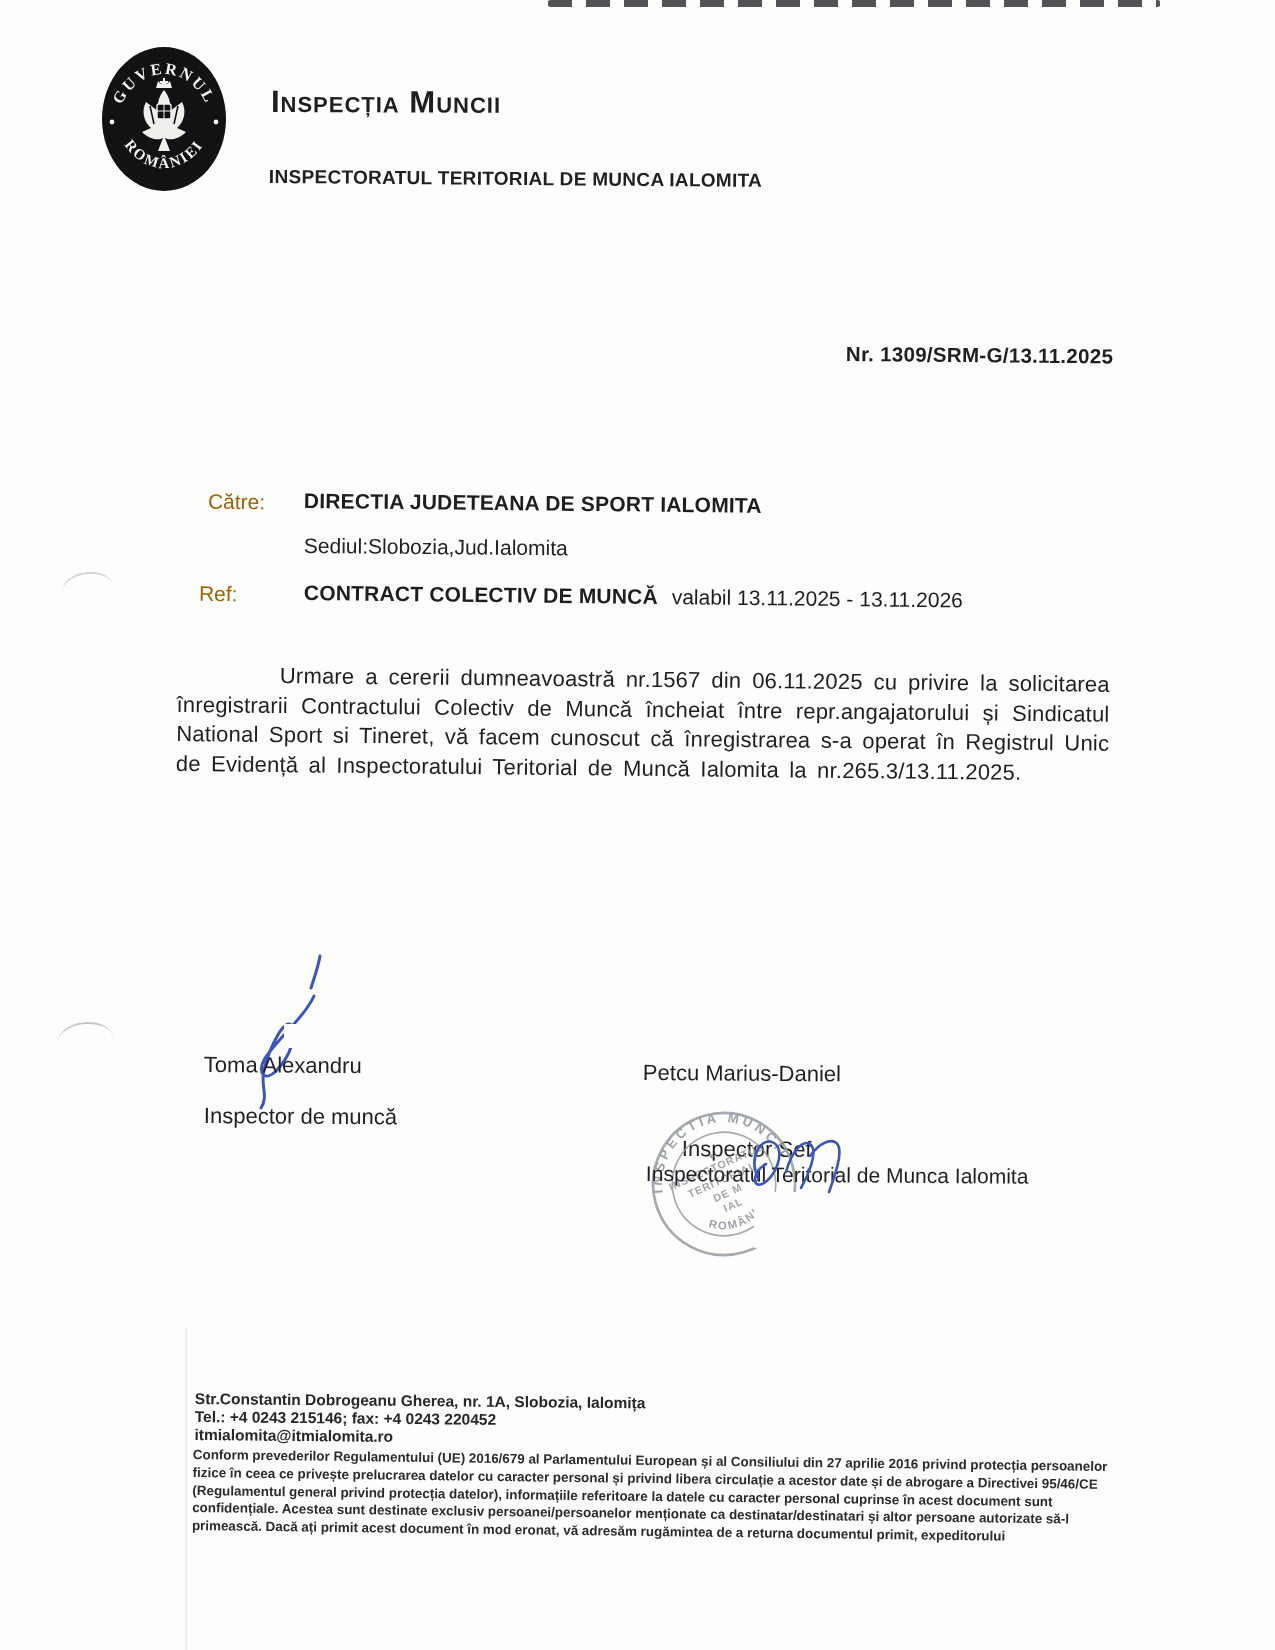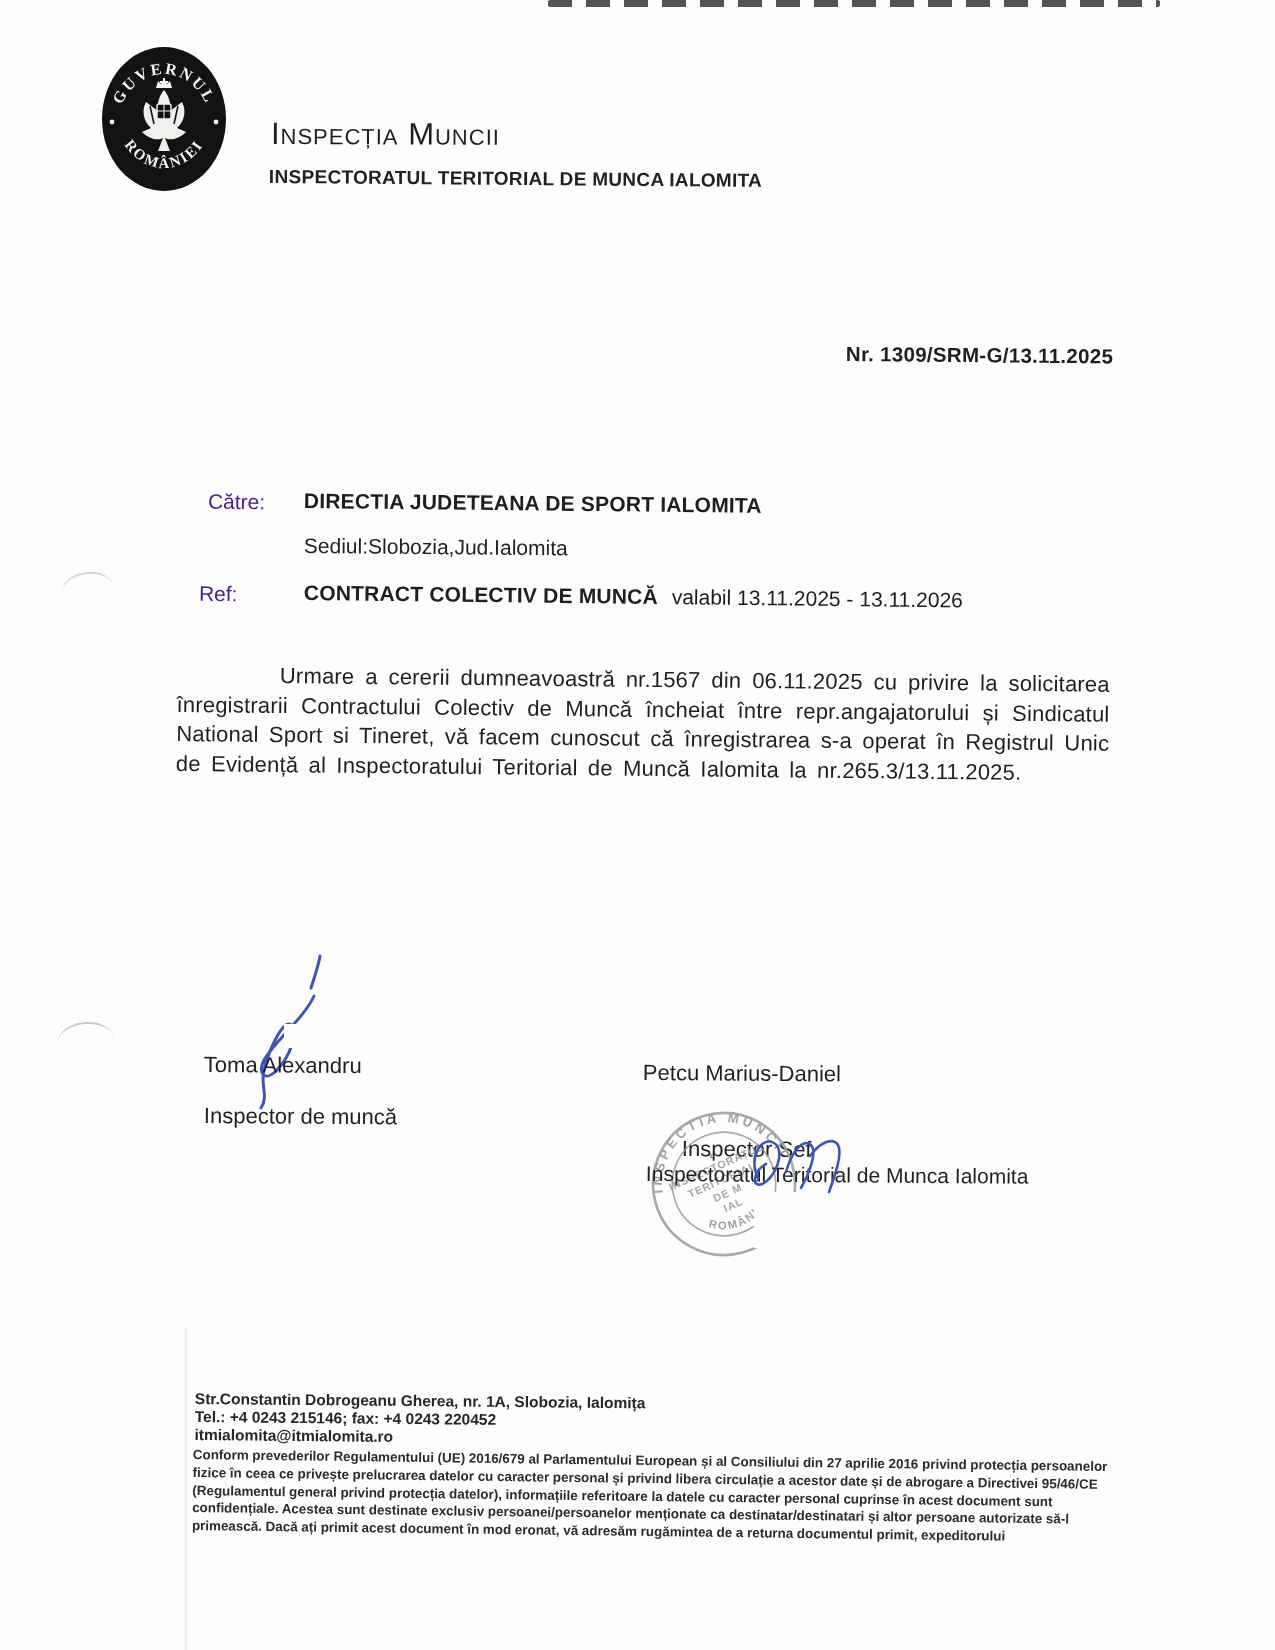--- a/index.html
+++ b/index.html
@@ -25,37 +25,37 @@
   .arc1{left:62px;top:572px;width:52px;height:34px;transform:rotate(-7deg);opacity:.65;}
   .arc2{left:58px;top:1022px;width:56px;height:36px;transform:rotate(-5deg);opacity:.8;}
   .artifact-edge-line{
     position:absolute;left:185px;top:1328px;width:2px;height:345px;
     background:#d3e4f1;opacity:.6;
   }
   
   .logo-seal{position:absolute;left:100px;top:44px;width:128px;height:150px;}
   .agency-title{
     position:absolute;left:271px;top:84px;
-    font-size:31px;font-weight:400;letter-spacing:1px;
+    font-size:31px;font-weight:700;letter-spacing:1px;
     font-variant:small-caps;color:#1d1e22;
-    transform:rotate(.2deg);transform-origin:left top;margin-top:32px;
+    transform:rotate(.2deg);transform-origin:left top;
   }
   .subunit-title{
     position:absolute;left:269px;top:166px;
     font-size:19px;font-weight:600;letter-spacing:.3px;color:#1f2024;
     transform:rotate(.45deg);transform-origin:left top;
   }
   
   .ref-number{
     position:absolute;left:846px;top:342px;
     font-size:20.5px;font-weight:600;letter-spacing:.3px;color:#1e1f23;
     transform:rotate(.55deg);transform-origin:left top;
   }
   
-  .field-label{position:absolute;font-size:21px;font-weight:500;color:#4c1d95;}
+  .field-label{position:absolute;font-size:21px;font-weight:500;color:#a16207;}
   .catre-label{left:208px;top:490px;transform:rotate(.6deg);}
   .catre-name{
     position:absolute;left:304px;top:489px;
     font-size:21px;font-weight:700;letter-spacing:.2px;color:#1d1e22;
     transform:rotate(.6deg);transform-origin:left top;
   }
   .catre-addr{
     position:absolute;left:304px;top:534px;
     font-size:21px;font-weight:400;color:#222;
     transform:rotate(.5deg);transform-origin:left top;

